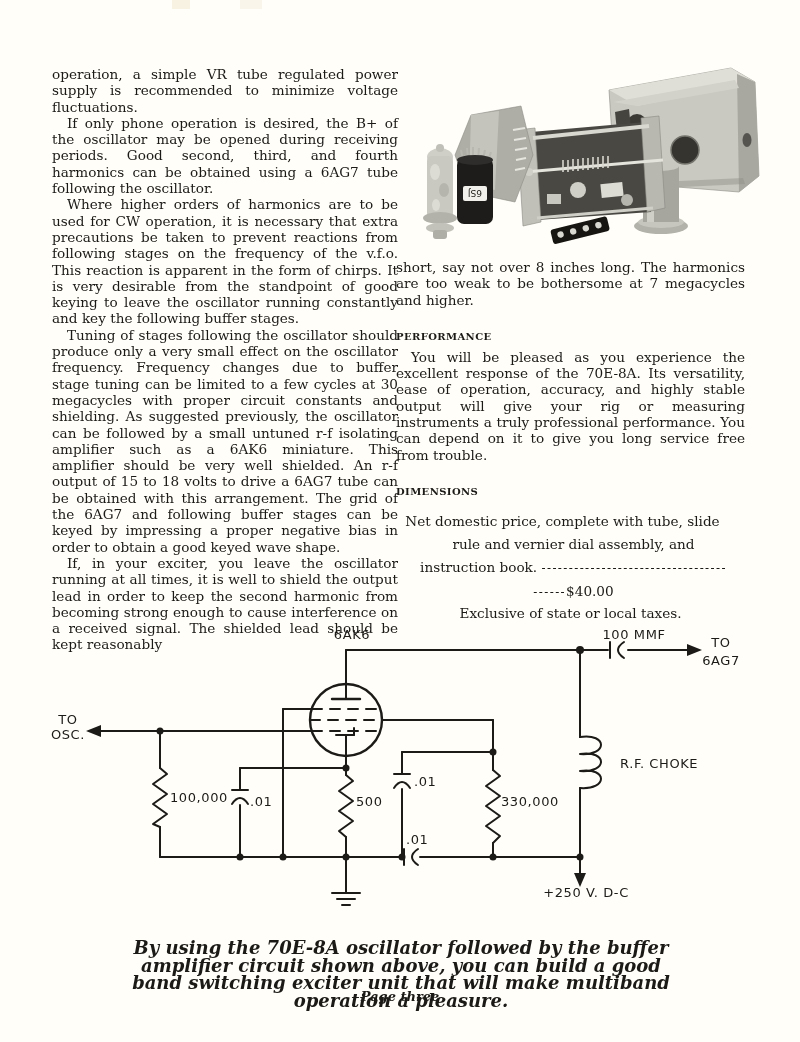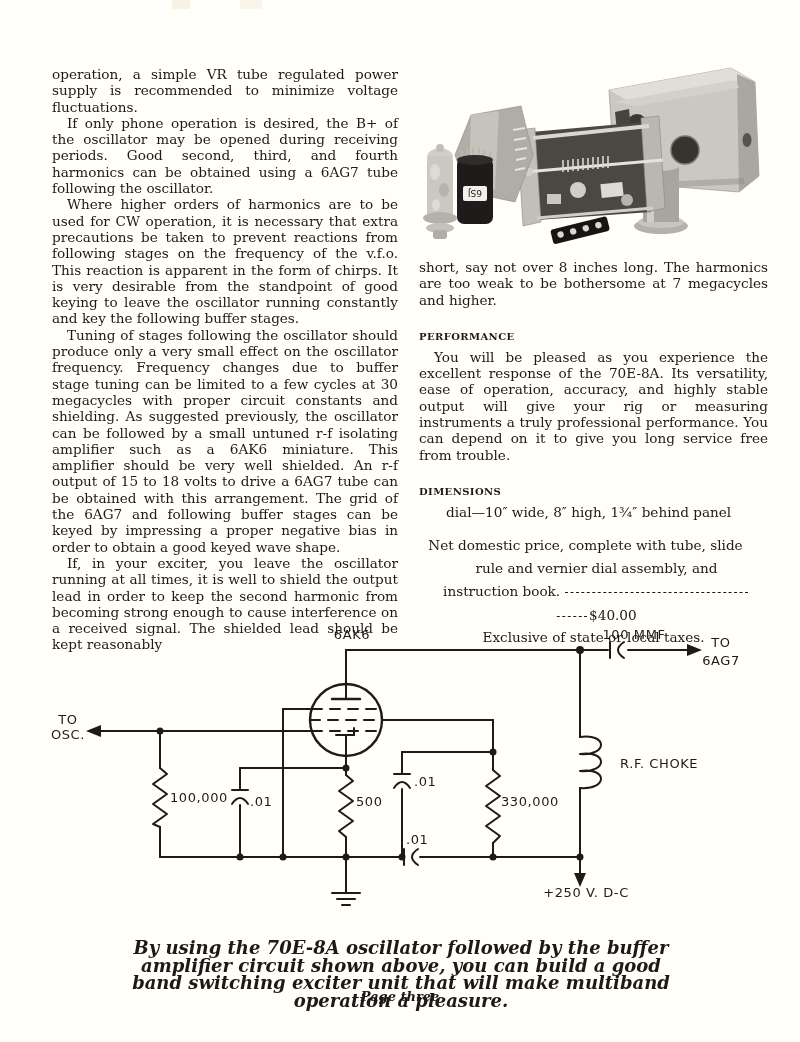--- a/index.html
+++ b/index.html
@@ -3,21 +3,21 @@
 <meta charset="utf-8">
 <style>
   html,body{margin:0;padding:0;}
   body{width:800px;height:1042px;position:relative;background:#fffef8;
        font-family:"DejaVu Serif", serif;color:#1c1a17;}
   .top-mark{position:absolute;top:0;height:9px;}
   .mark1{left:172px;width:18px;background:#f8f2e3;}
   .mark2{left:240px;width:22px;background:#faf5ea;}
 
   .col-left{position:absolute;left:52px;top:66px;width:346px;}
-  .col-right{position:absolute;left:419px;top:259px;width:349px;}
+  .col-right{position:absolute;left:396px;top:259px;width:349px;}
   p.body{font-size:13.6px;line-height:16.3px;text-align:justify;margin:0;}
   p.ind{text-indent:15px;}
   h3.head{font-size:10px;font-weight:700;letter-spacing:.4px;margin:23px 0 7px 0;}
   .dim-line{font-size:13.6px;line-height:17.5px;margin:0 0 0 27px;}
   .dims{margin-top:4px;}
   .price{font-size:13.6px;line-height:23px;margin:13px 16px 0 0;padding-left:22px;text-indent:-22px;text-align:center;}
   .price .dashes{letter-spacing:1.4px;font-size:12px;}
   .tax{font-size:13.6px;line-height:17px;margin:1px 0 10px 0;text-align:center;}
 
   .photo-svg{position:absolute;left:413px;top:60px;}
@@ -139,21 +139,20 @@
     <circle cx="186" cy="170" r="3.2" fill="#d8d7d0"></circle>
   </g>
 </svg>
 
 <div class="col-right">
   <p class="body">short, say not over 8 inches long.  The harmonics are too weak to be bothersome at 7 megacycles and higher.</p>
   <h3 class="head">PERFORMANCE</h3>
   <p class="body ind">You will be pleased as you experience the excellent response of the 70E-8A.  Its versatility, ease of operation, accuracy, and highly stable output will give your rig or measuring instruments a truly professional performance.  You can depend on it to give you long service free from trouble.</p>
   <h3 class="head">DIMENSIONS</h3>
   <div class="dims">
-    <p class="dim-line">dial—10″ wide, 8″ high, 1¾″ behind panel</p>
   </div>
   <p class="price"><span>Net domestic price, complete with tube, slide rule and vernier dial assembly, and instruction book. </span><span class="dashes">----------------------------------------</span><span>$40.00</span></p>
   <p class="tax">Exclusive of state or local taxes.</p>
 </div>
 
 <svg class="schem-svg" width="735" height="295" viewBox="0 0 735 295">
   <g stroke="#1c1b18" stroke-width="2" fill="none" stroke-linecap="round" stroke-linejoin="round">
 
     <circle cx="308" cy="95" r="36" stroke-width="2.4"></circle>
 

